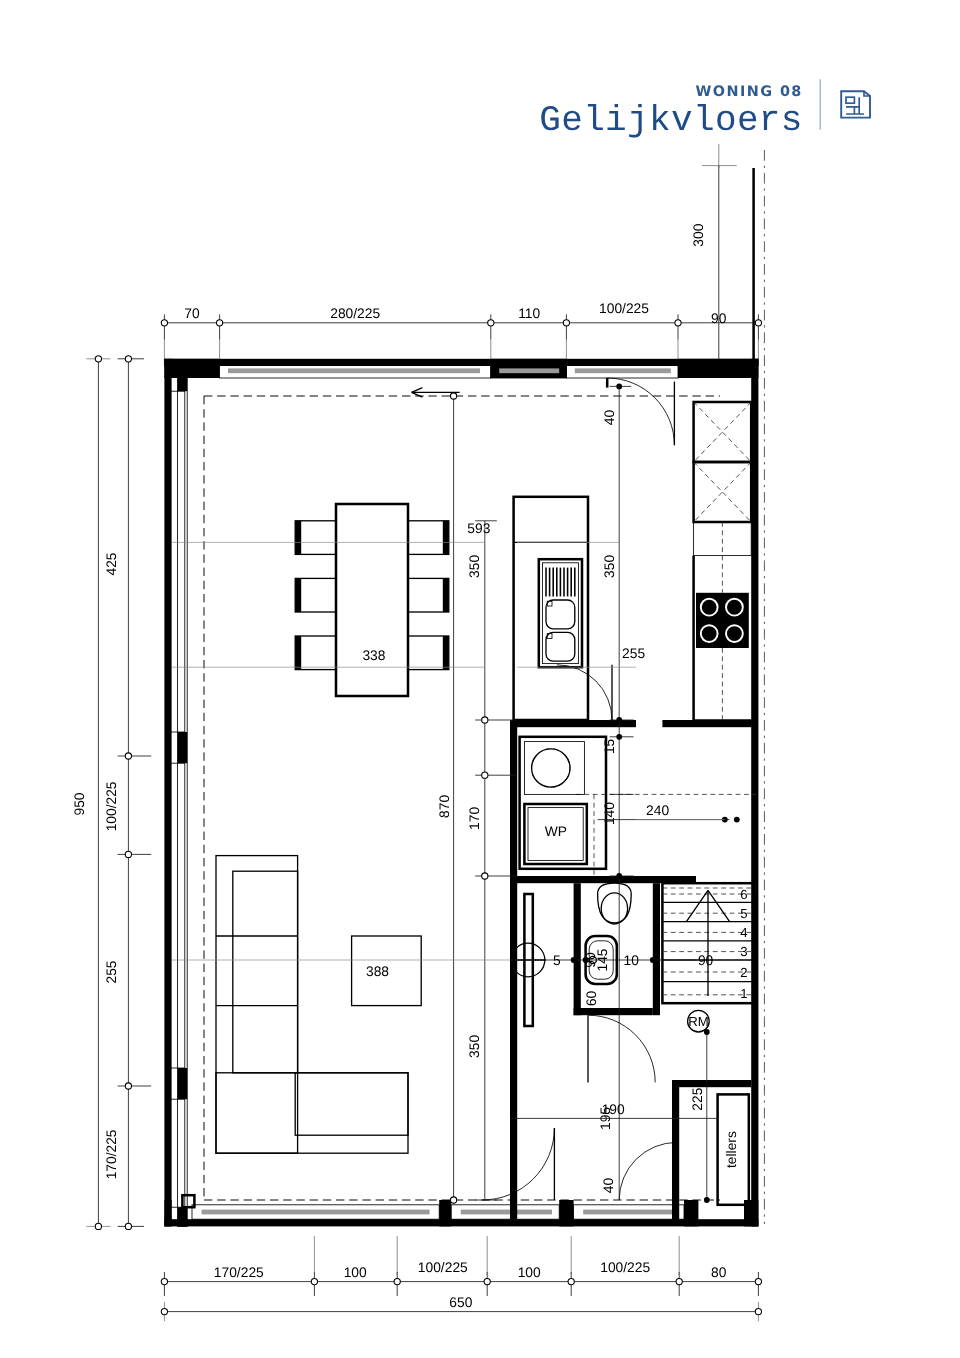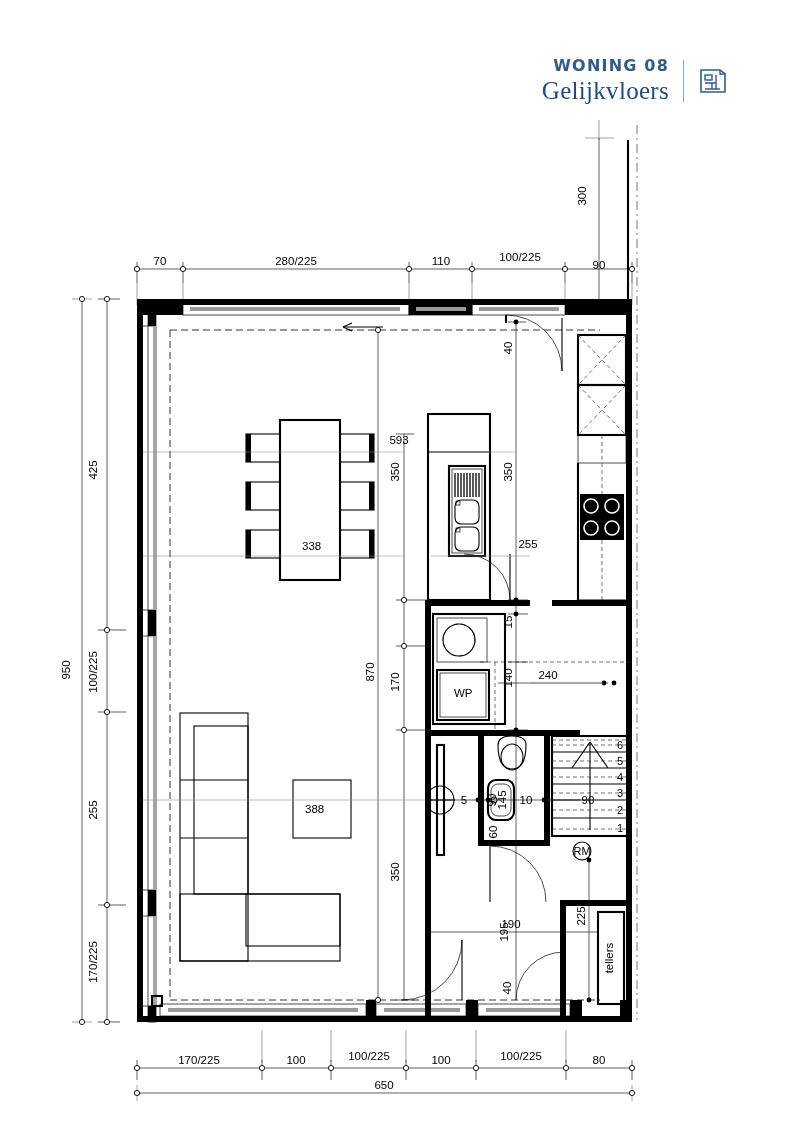--- a/index.html
+++ b/index.html
@@ -21,28 +21,29 @@
     position: absolute;
     top: 58px;
     right: 72px;
     display: flex;
     align-items: center;
     gap: 14px;
   }
   #header-text { text-align: right; line-height: 1; }
   #woning-label {
     font-family: "DejaVu Sans", sans-serif;
-    font-size: 16px;
+    font-size: 12px;
     letter-spacing: 1.2px;
     color: #2f5b93;
     font-weight: 600;
+    margin-top: 12px;
   }
   #floor-label {
-    font-family: Liberation Serif, serif;
-    font-size: 25px;
+    font-family: Liberation Mono, monospace;
+    font-size: 30px;
     color: #1f4b86;
     margin-top: 4px;
     letter-spacing: .3px;
   }
   #header-divider {
     width: 1px;
     height: 42px;
     background: #8aa7c7;
   }
   #header-icon { width: 30px; height: 30px; }

